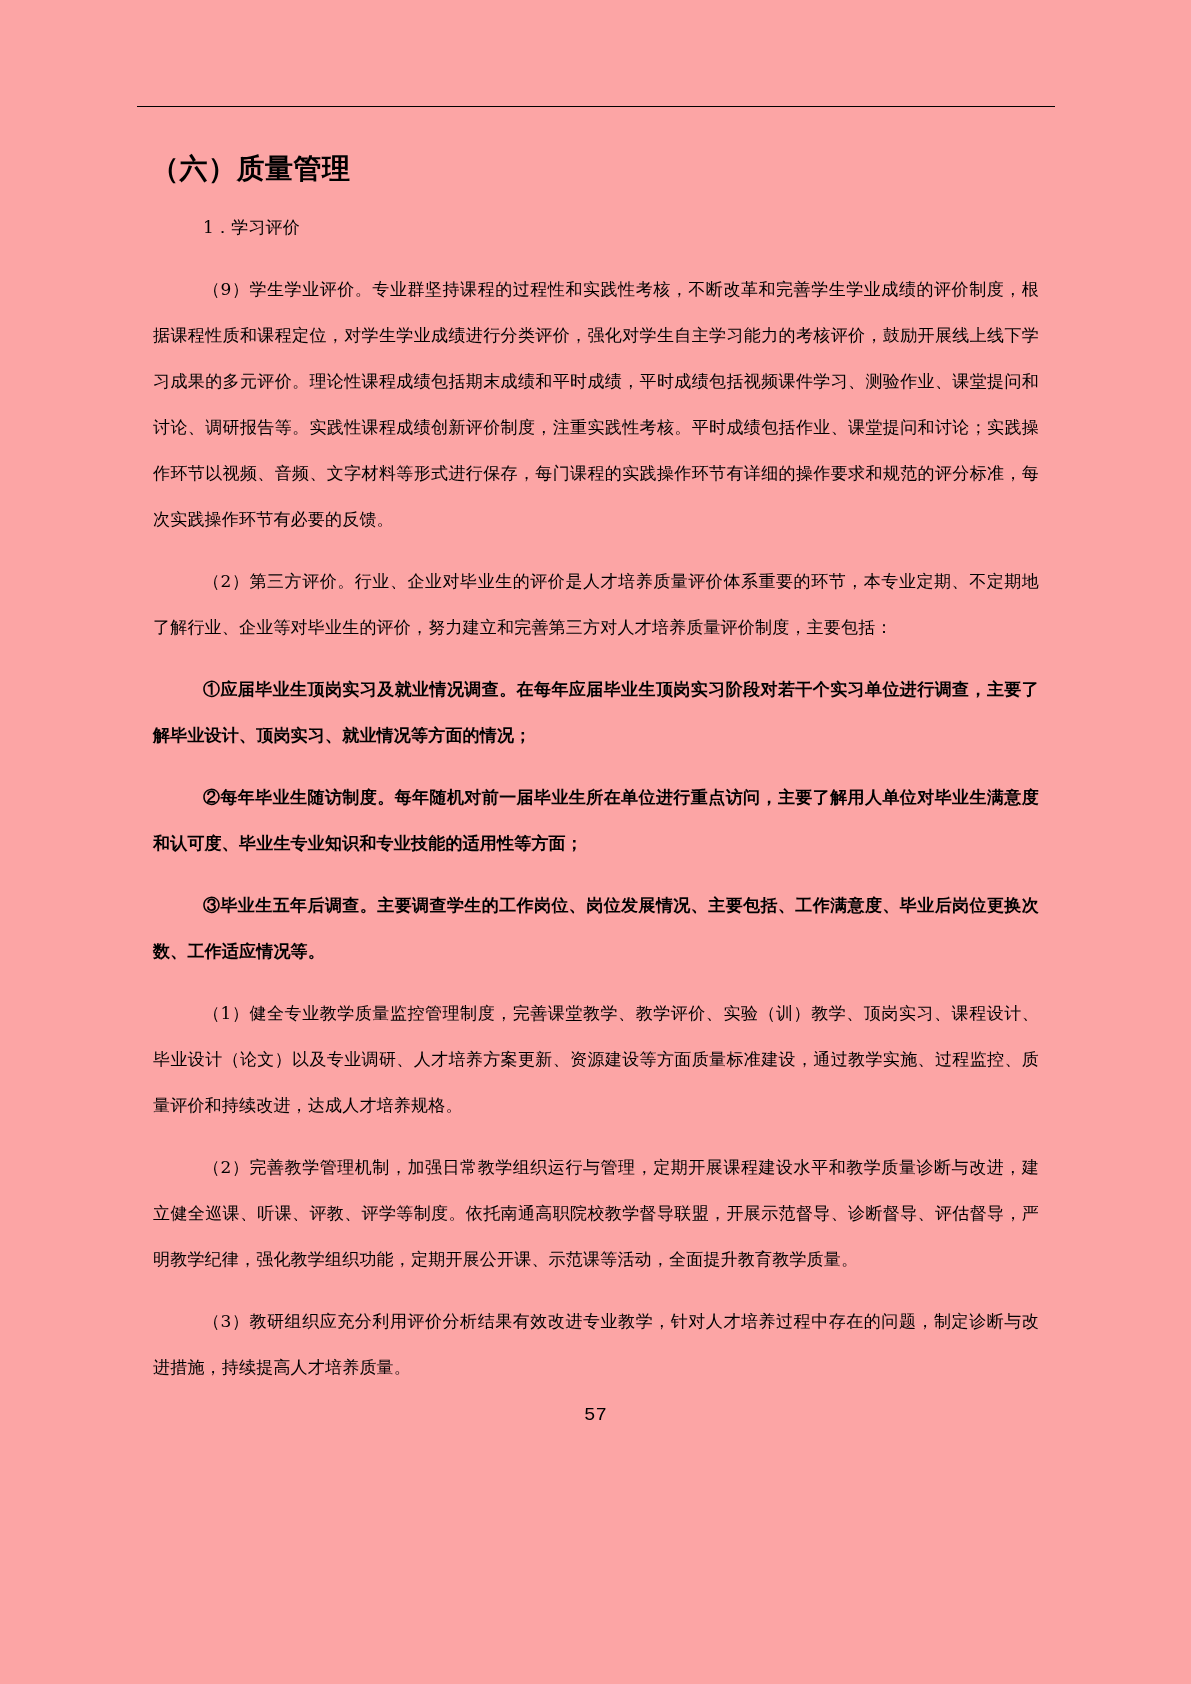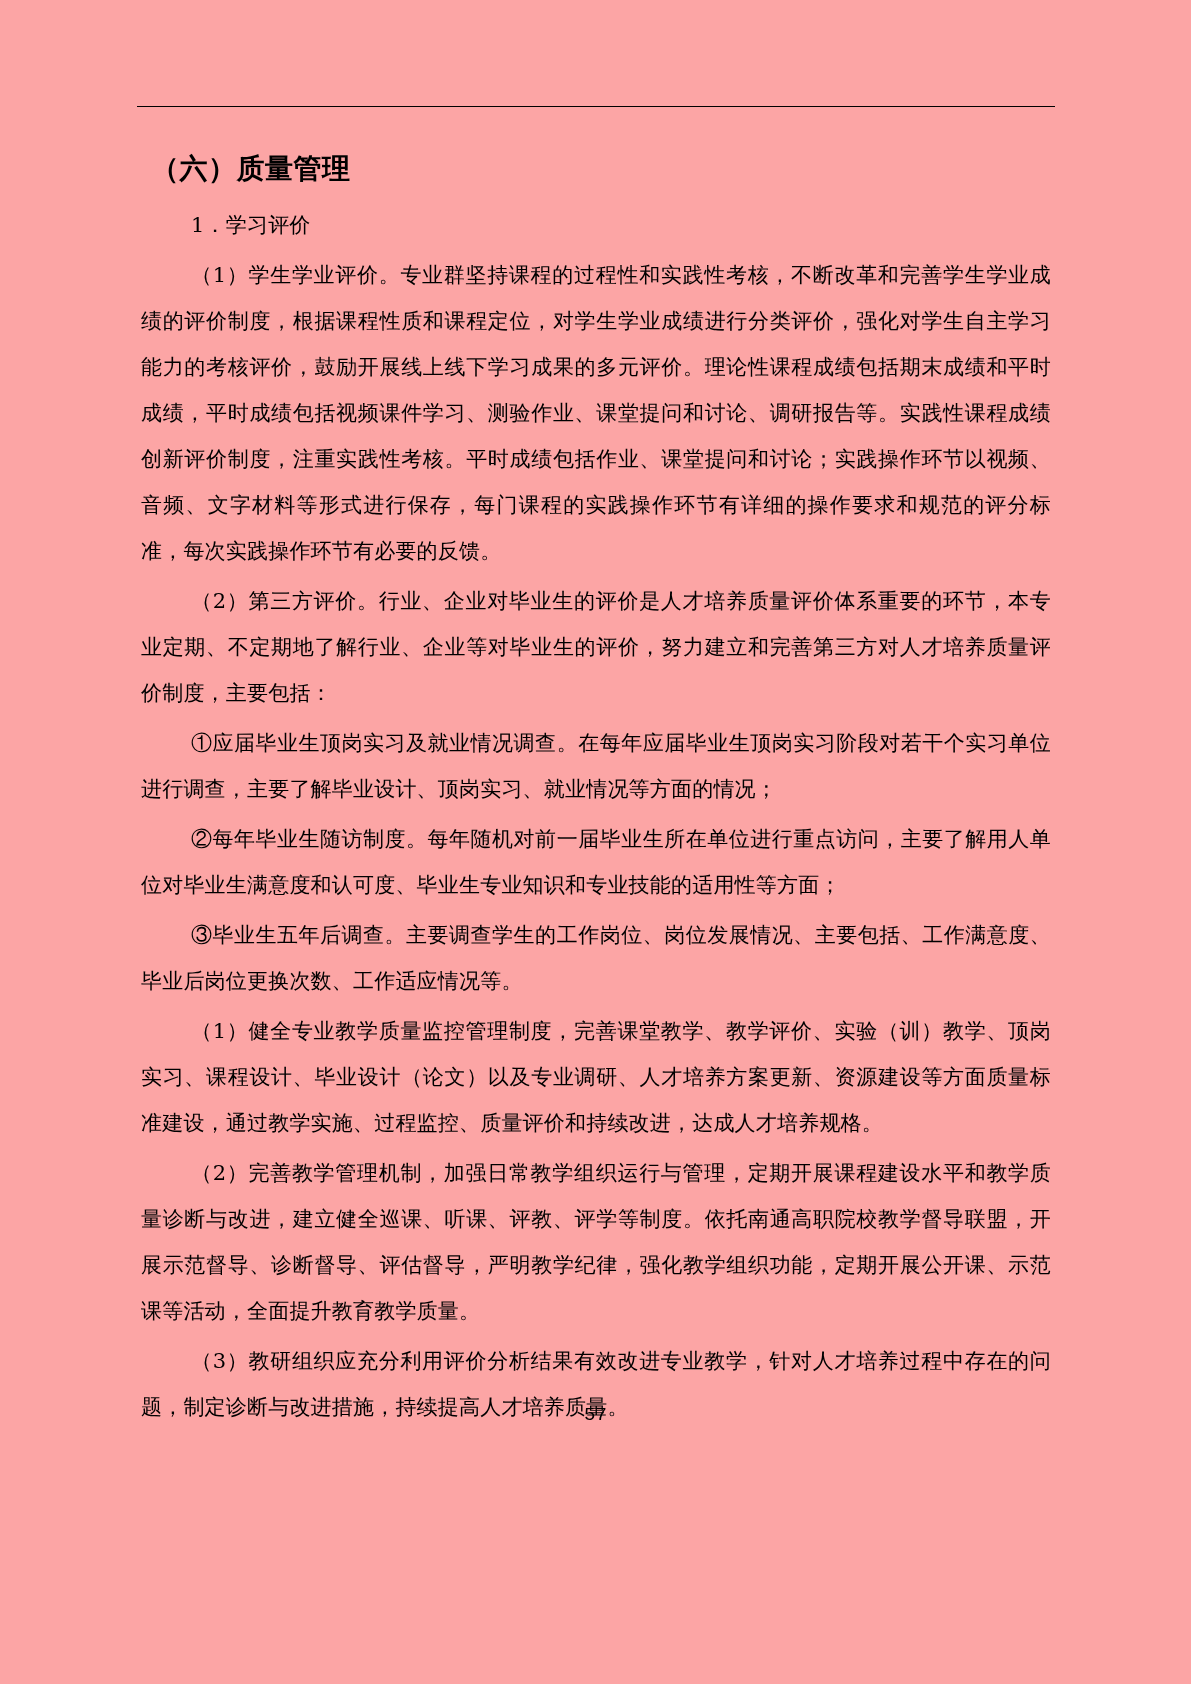--- a/index.html
+++ b/index.html
@@ -36,36 +36,37 @@
     font-family: "DejaVu Sans", "Liberation Sans", sans-serif;
     font-weight: bold;
     font-size: 28px;
     line-height: 1.4;
     margin: 0 0 14px 0;
     padding-left: 14px;
     letter-spacing: 0.5px;
   }
   p.para {
     font-family: "DejaVu Serif", "Liberation Serif", serif;
-    font-size: 21px;
+    font-size: 17px;
     line-height: 46px;
-    margin: 4px;
+    margin: 16px;
     text-align: justify;
     text-justify: inter-ideograph;
     letter-spacing: 0.2px;
   }
   p.indent1 {
     text-indent: 26px;
     padding-left: 24px;
   }
   p.indent2 {
     text-indent: 50px;
   }
   p.indent-circ {
     text-indent: 50px;
+    font-weight: bold;
   }
   .page-number {
     position: absolute;
     top: 1404px;
     left: 0;
     width: 1191px;
     text-align: center;
     font-family: Liberation Mono, monospace;
     font-size: 19px;
     color: #000;
@@ -76,21 +77,21 @@
 
 <div class="page">
 
   <div class="content">
 
     <hr class="header-rule">
 
     <h1 class="heading">（六）质量管理</h1>
 
     <p class="para indent1">1．学习评价</p>
-    <p class="para indent2">（1）学生学业评价。专业群坚持课程的过程性和实践性考核，不断改革和完善学生学业成绩的评价制度，根据课程性质和课程定位，对学生学业成绩进行分类评价，强化对学生自主学习能力的考核评价，鼓励开展线上线下学习成果的多元评价。理论性课程成绩包括期末成绩和平时成绩，平时成绩包括视频课件学习、测验作业、课堂提问和讨论、调研报告等。实践性课程成绩创新评价制度，注重实践性考核。平时成绩包括作业、课堂提问和讨论；实践操作环节以视频、音频、文字材料等形式进行保存，每门课程的实践操作环节有详细的操作要求和规范的评分标准，每次实践操作环节有必要的反馈。</p>
+    <p class="para indent2">（9）学生学业评价。专业群坚持课程的过程性和实践性考核，不断改革和完善学生学业成绩的评价制度，根据课程性质和课程定位，对学生学业成绩进行分类评价，强化对学生自主学习能力的考核评价，鼓励开展线上线下学习成果的多元评价。理论性课程成绩包括期末成绩和平时成绩，平时成绩包括视频课件学习、测验作业、课堂提问和讨论、调研报告等。实践性课程成绩创新评价制度，注重实践性考核。平时成绩包括作业、课堂提问和讨论；实践操作环节以视频、音频、文字材料等形式进行保存，每门课程的实践操作环节有详细的操作要求和规范的评分标准，每次实践操作环节有必要的反馈。</p>
     <p class="para indent2">（2）第三方评价。行业、企业对毕业生的评价是人才培养质量评价体系重要的环节，本专业定期、不定期地了解行业、企业等对毕业生的评价，努力建立和完善第三方对人才培养质量评价制度，主要包括：</p>
     <p class="para indent-circ">①应届毕业生顶岗实习及就业情况调查。在每年应届毕业生顶岗实习阶段对若干个实习单位进行调查，主要了解毕业设计、顶岗实习、就业情况等方面的情况；</p>
     <p class="para indent-circ">②每年毕业生随访制度。每年随机对前一届毕业生所在单位进行重点访问，主要了解用人单位对毕业生满意度和认可度、毕业生专业知识和专业技能的适用性等方面；</p>
     <p class="para indent-circ">③毕业生五年后调查。主要调查学生的工作岗位、岗位发展情况、主要包括、工作满意度、毕业后岗位更换次数、工作适应情况等。</p>
     <p class="para indent2">（1）健全专业教学质量监控管理制度，完善课堂教学、教学评价、实验（训）教学、顶岗实习、课程设计、毕业设计（论文）以及专业调研、人才培养方案更新、资源建设等方面质量标准建设，通过教学实施、过程监控、质量评价和持续改进，达成人才培养规格。</p>
     <p class="para indent2">（2）完善教学管理机制，加强日常教学组织运行与管理，定期开展课程建设水平和教学质量诊断与改进，建立健全巡课、听课、评教、评学等制度。依托南通高职院校教学督导联盟，开展示范督导、诊断督导、评估督导，严明教学纪律，强化教学组织功能，定期开展公开课、示范课等活动，全面提升教育教学质量。</p>
     <p class="para indent2">（3）教研组织应充分利用评价分析结果有效改进专业教学，针对人才培养过程中存在的问题，制定诊断与改进措施，持续提高人才培养质量。</p>
 
   </div>
 

